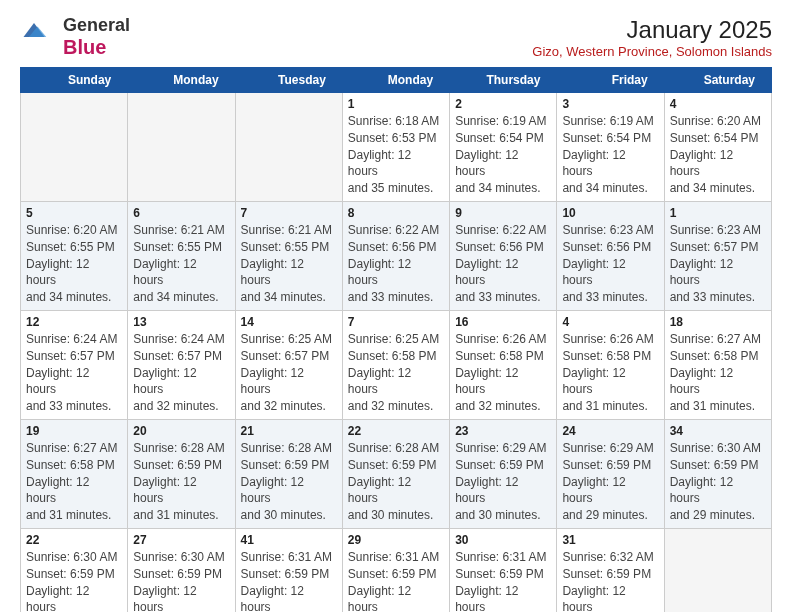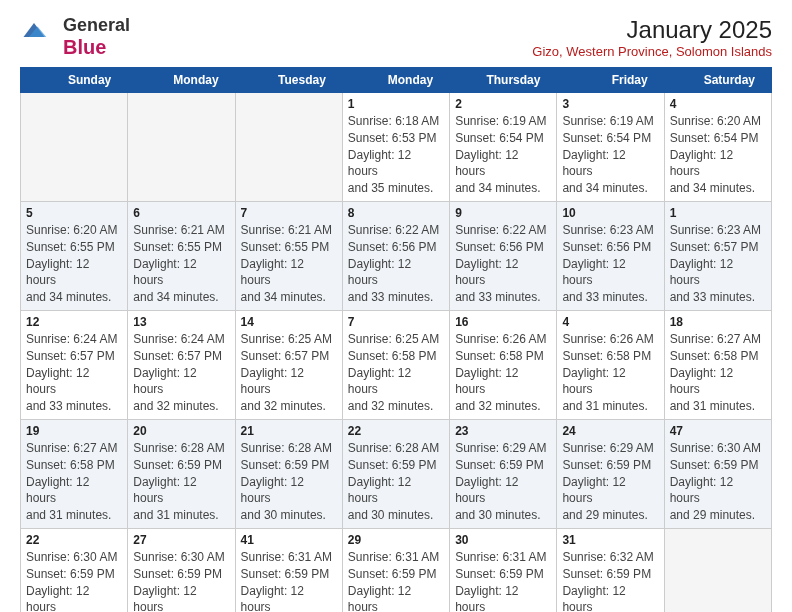--- a/index.html
+++ b/index.html
@@ -236,21 +236,21 @@
           </td>
           <td>
             <div class="day-num">23</div>
             <div class="day-info">Sunrise: 6:29 AM<br>Sunset: 6:59 PM<br>Daylight: 12 hours<br>and 30 minutes.</div>
           </td>
           <td>
             <div class="day-num">24</div>
             <div class="day-info">Sunrise: 6:29 AM<br>Sunset: 6:59 PM<br>Daylight: 12 hours<br>and 29 minutes.</div>
           </td>
           <td>
-            <div class="day-num">47</div>
+            <div class="day-num">34</div>
             <div class="day-info">Sunrise: 6:30 AM<br>Sunset: 6:59 PM<br>Daylight: 12 hours<br>and 29 minutes.</div>
           </td>
         </tr>
         <tr>
           <td>
             <div class="day-num">22</div>
             <div class="day-info">Sunrise: 6:30 AM<br>Sunset: 6:59 PM<br>Daylight: 12 hours<br>and 29 minutes.</div>
           </td>
           <td>
             <div class="day-num">27</div>

